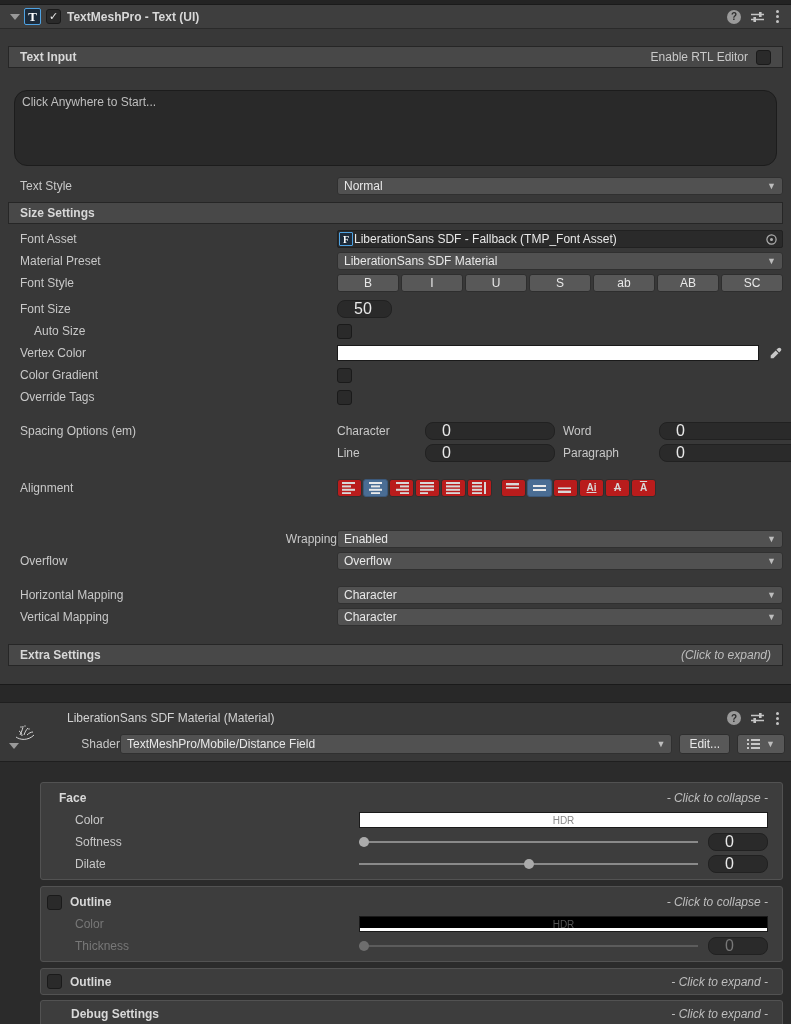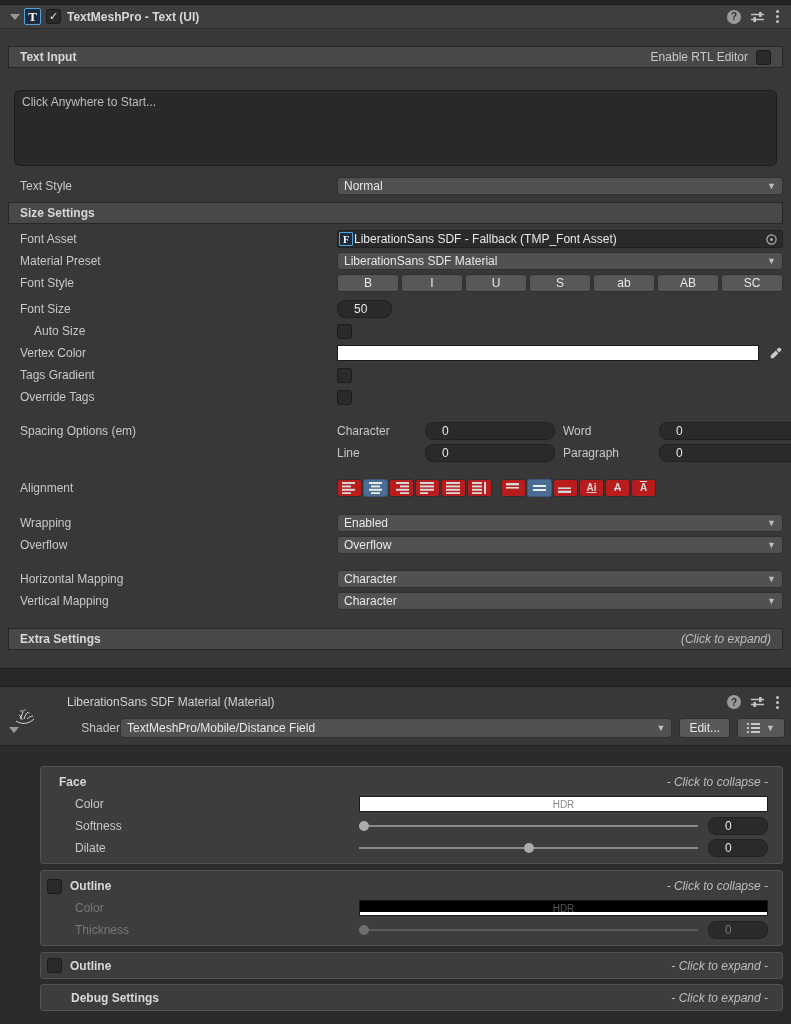--- a/index.html
+++ b/index.html
@@ -35,21 +35,21 @@
 
   
   .section-bar {
     margin:0 8px; height:22px; background:#484848; border:1px solid #262626;
     display:flex; align-items:center; padding:0 11px; font-weight:bold; color:#D8D8D8;
   }
   .section-bar .hint { font-weight:normal; font-style:italic; color:#BDBDBD; }
 
   .textarea {
     margin:22px 14px 0 14px; height:76px; background:#292929; border:1px solid #1c1c1c;
-    border-radius:6px; padding:4px 7px; color:#BEBEBE; cursor:text;
+    border-radius:13px; padding:4px 7px; color:#BEBEBE; cursor:text;
   }
 
   .row { display:flex; align-items:center; height:18px; margin:4px 8px 0 20px; }
   .lbl { width:317px; flex-shrink:0; color:#C8C8C8; }
   .lbl.indent { padding-left:14px; }
   .ctrl { flex:1; display:flex; align-items:center; height:18px; }
 
   .dropdown {
     flex:1; height:18px; background:#515151; border:1px solid #303030; border-radius:3px;
     display:flex; align-items:center; padding:0 6px; color:#E8E8E8; cursor:pointer;
@@ -60,21 +60,21 @@
     flex:1; height:18px; background:#2a2a2a; border:1px solid #212121; border-radius:2px;
     display:flex; align-items:center; color:#E8E8E8; padding-right:4px; cursor:pointer;
   }
   .f-icon { width:14px; height:14px; background:#1d2b3a; border:1px solid #4fa3e3; border-radius:1px;
     color:#fff; font-family:"Liberation Serif", serif; font-weight:bold; font-size:10px;
     display:flex; align-items:center; justify-content:center; margin:0 1px 0 1px; flex-shrink:0; }
   .picker { margin-left:auto; flex-shrink:0; display:flex; }
 
   input.txt {
     height:18px; background:#2a2a2a; border:1px solid #212121; border-radius:8px;
-    color:#E8E8E8; font-family:"Liberation Sans", sans-serif; font-size:12px; padding:0 16px; outline:none;
+    color:#E8E8E8; font-family:"Liberation Sans", sans-serif; font-size:16px; padding:0 16px; outline:none;
   }
   .w55 { width:55px; }
 
   .btn-row { flex:1; display:flex; gap:2px; }
   .style-btn {
     flex:1; height:18px; background:#585858; border:1px solid #2e2e2e; border-radius:3px;
     color:#E8E8E8; display:flex; align-items:center; justify-content:center; cursor:pointer;
   }
 
   .colorbar { height:16px; background:#ffffff; border:1px solid #1a1a1a; flex:1; margin-right:8px; cursor:pointer; }
@@ -248,21 +248,21 @@
       <span class="colorbar"></span>
       <span class="eyedrop">
         <svg width="13" height="13" viewBox="0 0 14 14">
             <path d="M12.6 1.4c.9.9.9 2.1 0 3l-1.6 1.6-3-3 1.6-1.6c.9-.9 2.1-.9 3 0z" fill="#c8c8c8"></path>
             <path d="M7.2 3.8l3 3-5.4 5.4H1.8V9.2z" fill="#c8c8c8"></path>
           </svg>
       </span>
     </div>
   </div>
   <div class="row">
-    <span class="lbl">Tags Gradient</span>
+    <span class="lbl">Color Gradient</span>
     <div class="ctrl">
         <span class="cb"></span>
       </div>
   </div>
   <div class="row">
     <span class="lbl">Override Tags</span>
     <div class="ctrl">
         <span class="cb"></span>
       </div>
   </div>
@@ -383,21 +383,21 @@
         <span class="al-btn">
           <span class="al-txt" style="text-decoration:line-through;">A</span>
         </span>
         <span class="al-btn">
           <span class="al-txt" style="text-decoration:overline;">A</span>
         </span>
       </div>
     </div>
   </div>
 
-  <div class="row" style="margin-top:17px;">
+  <div class="row" style="margin-top:33px;text-align:right;">
     <span class="lbl">Wrapping</span>
     <div class="ctrl">
       <div class="dropdown">
         <span>Enabled</span>
         <span class="dd-arrow">▼</span>
       </div>
     </div>
   </div>
   <div class="row">
     <span class="lbl">Overflow</span>

